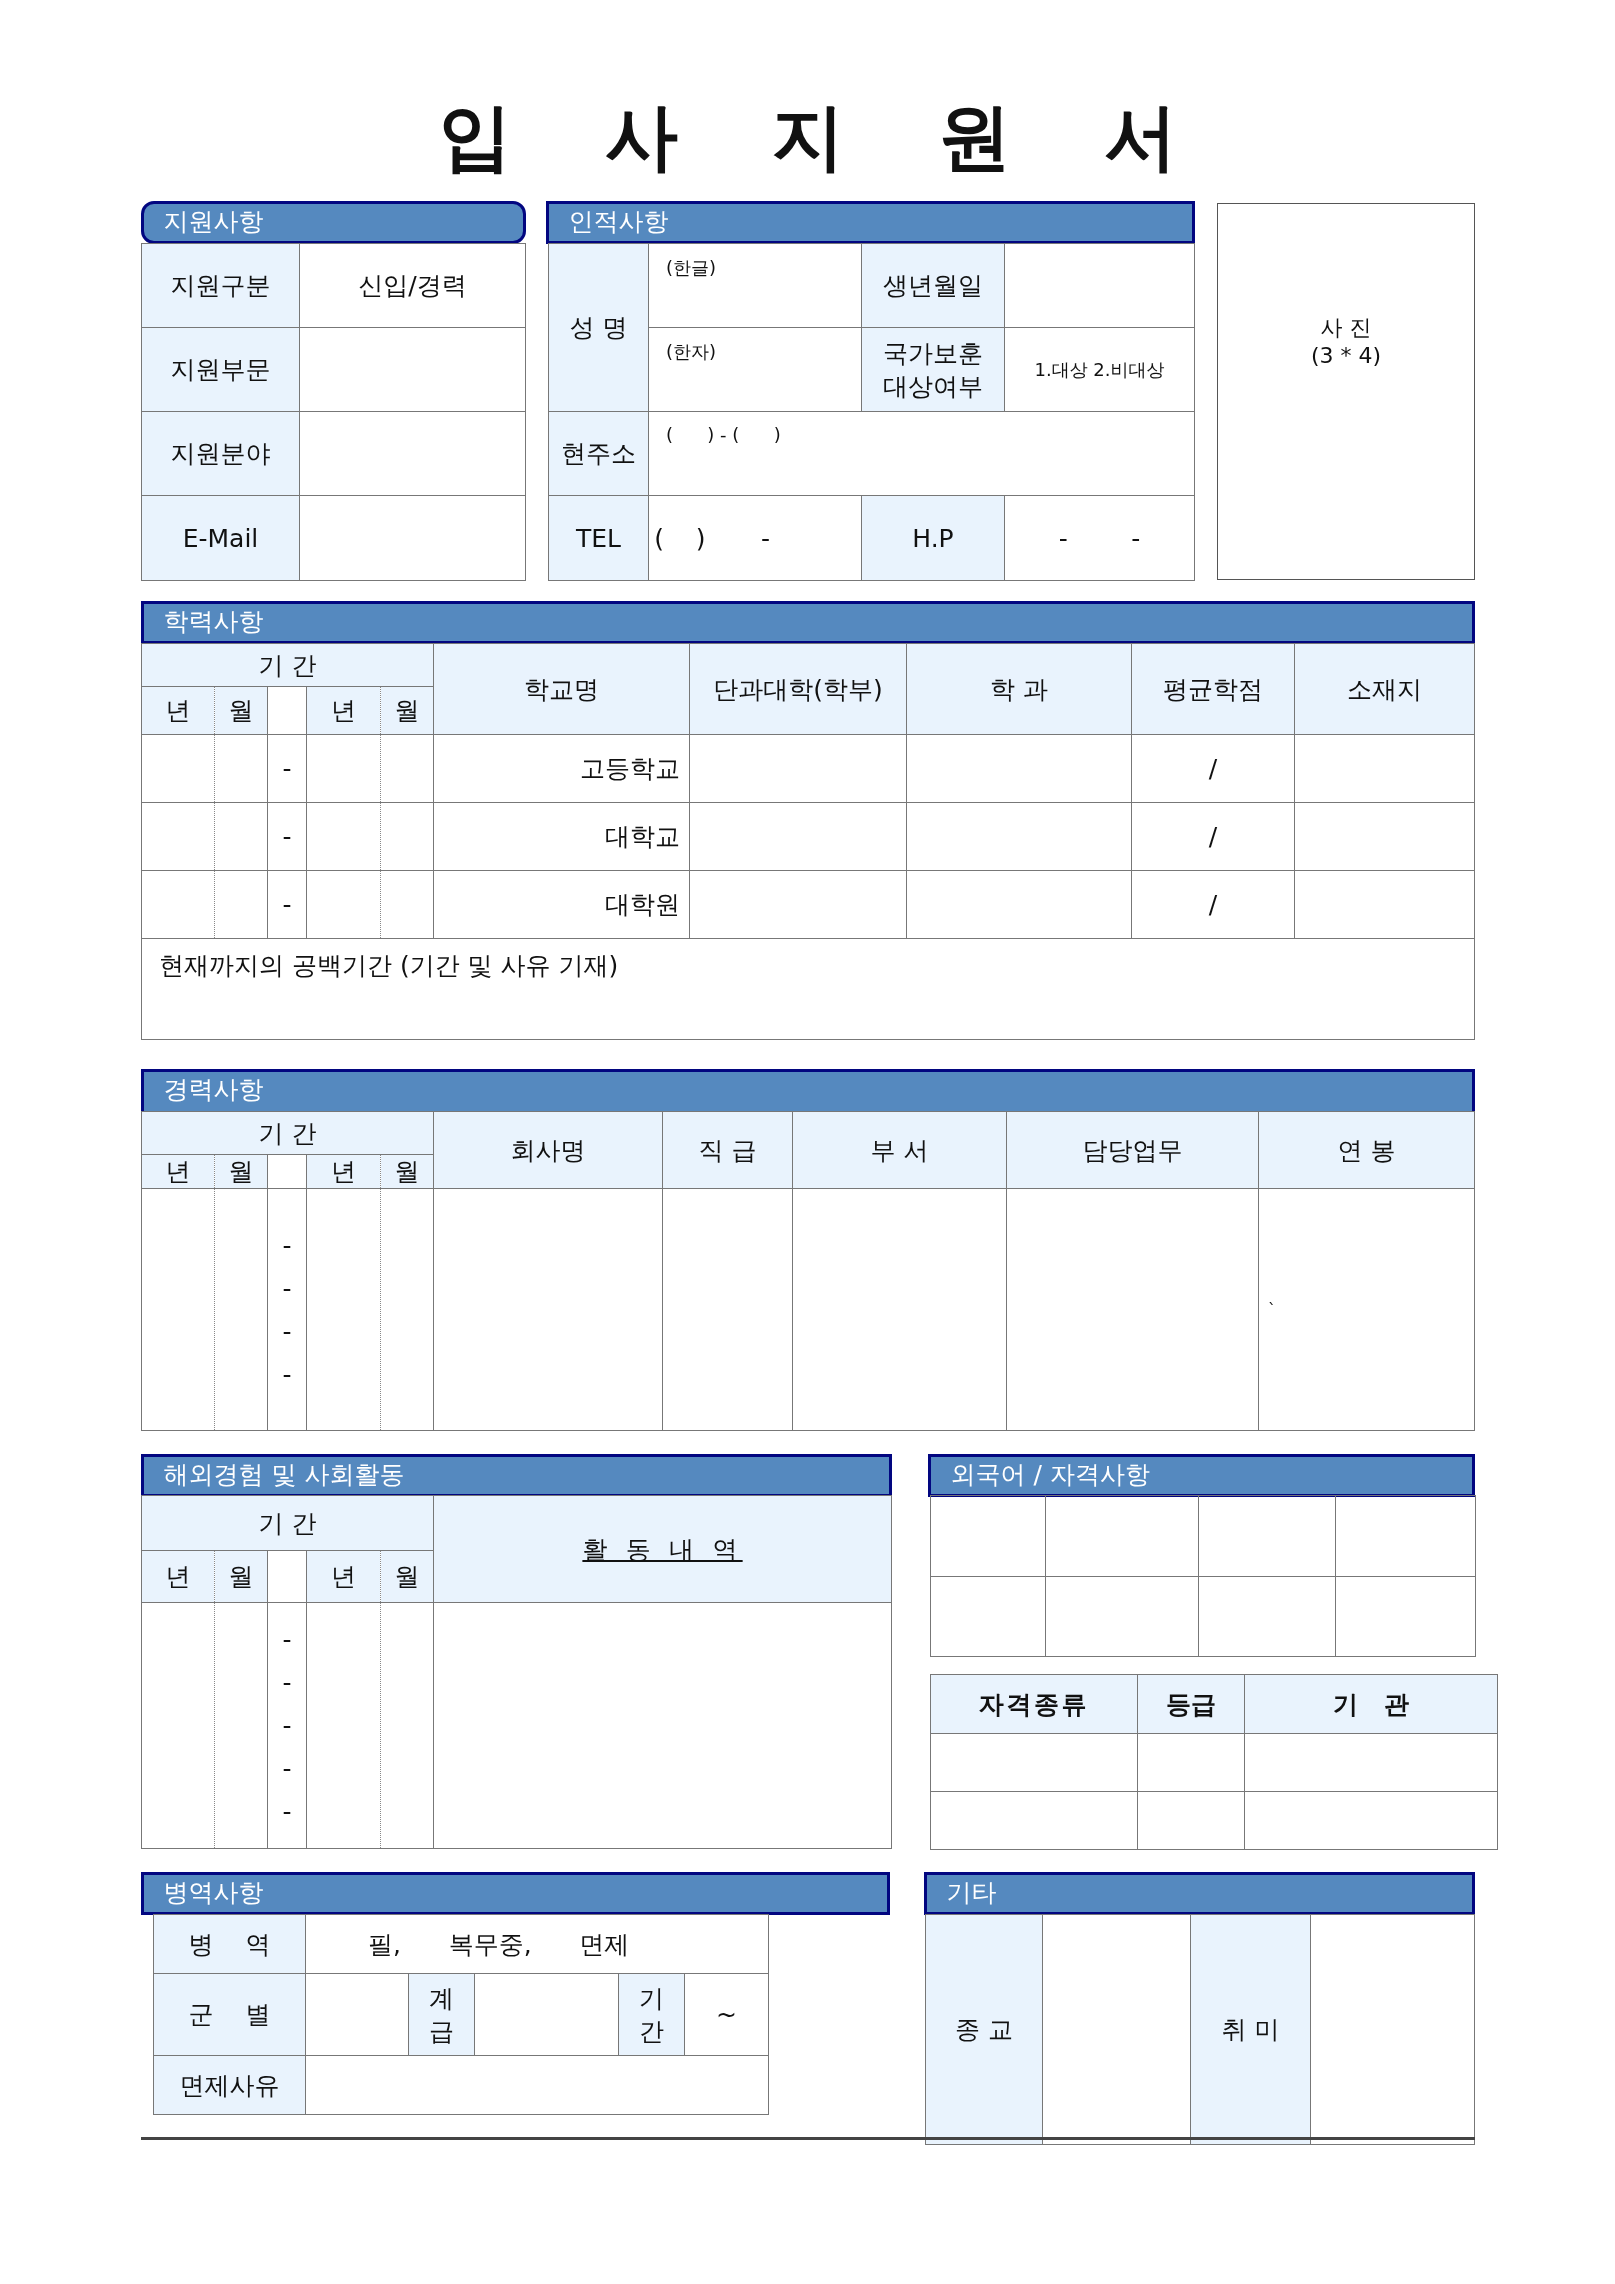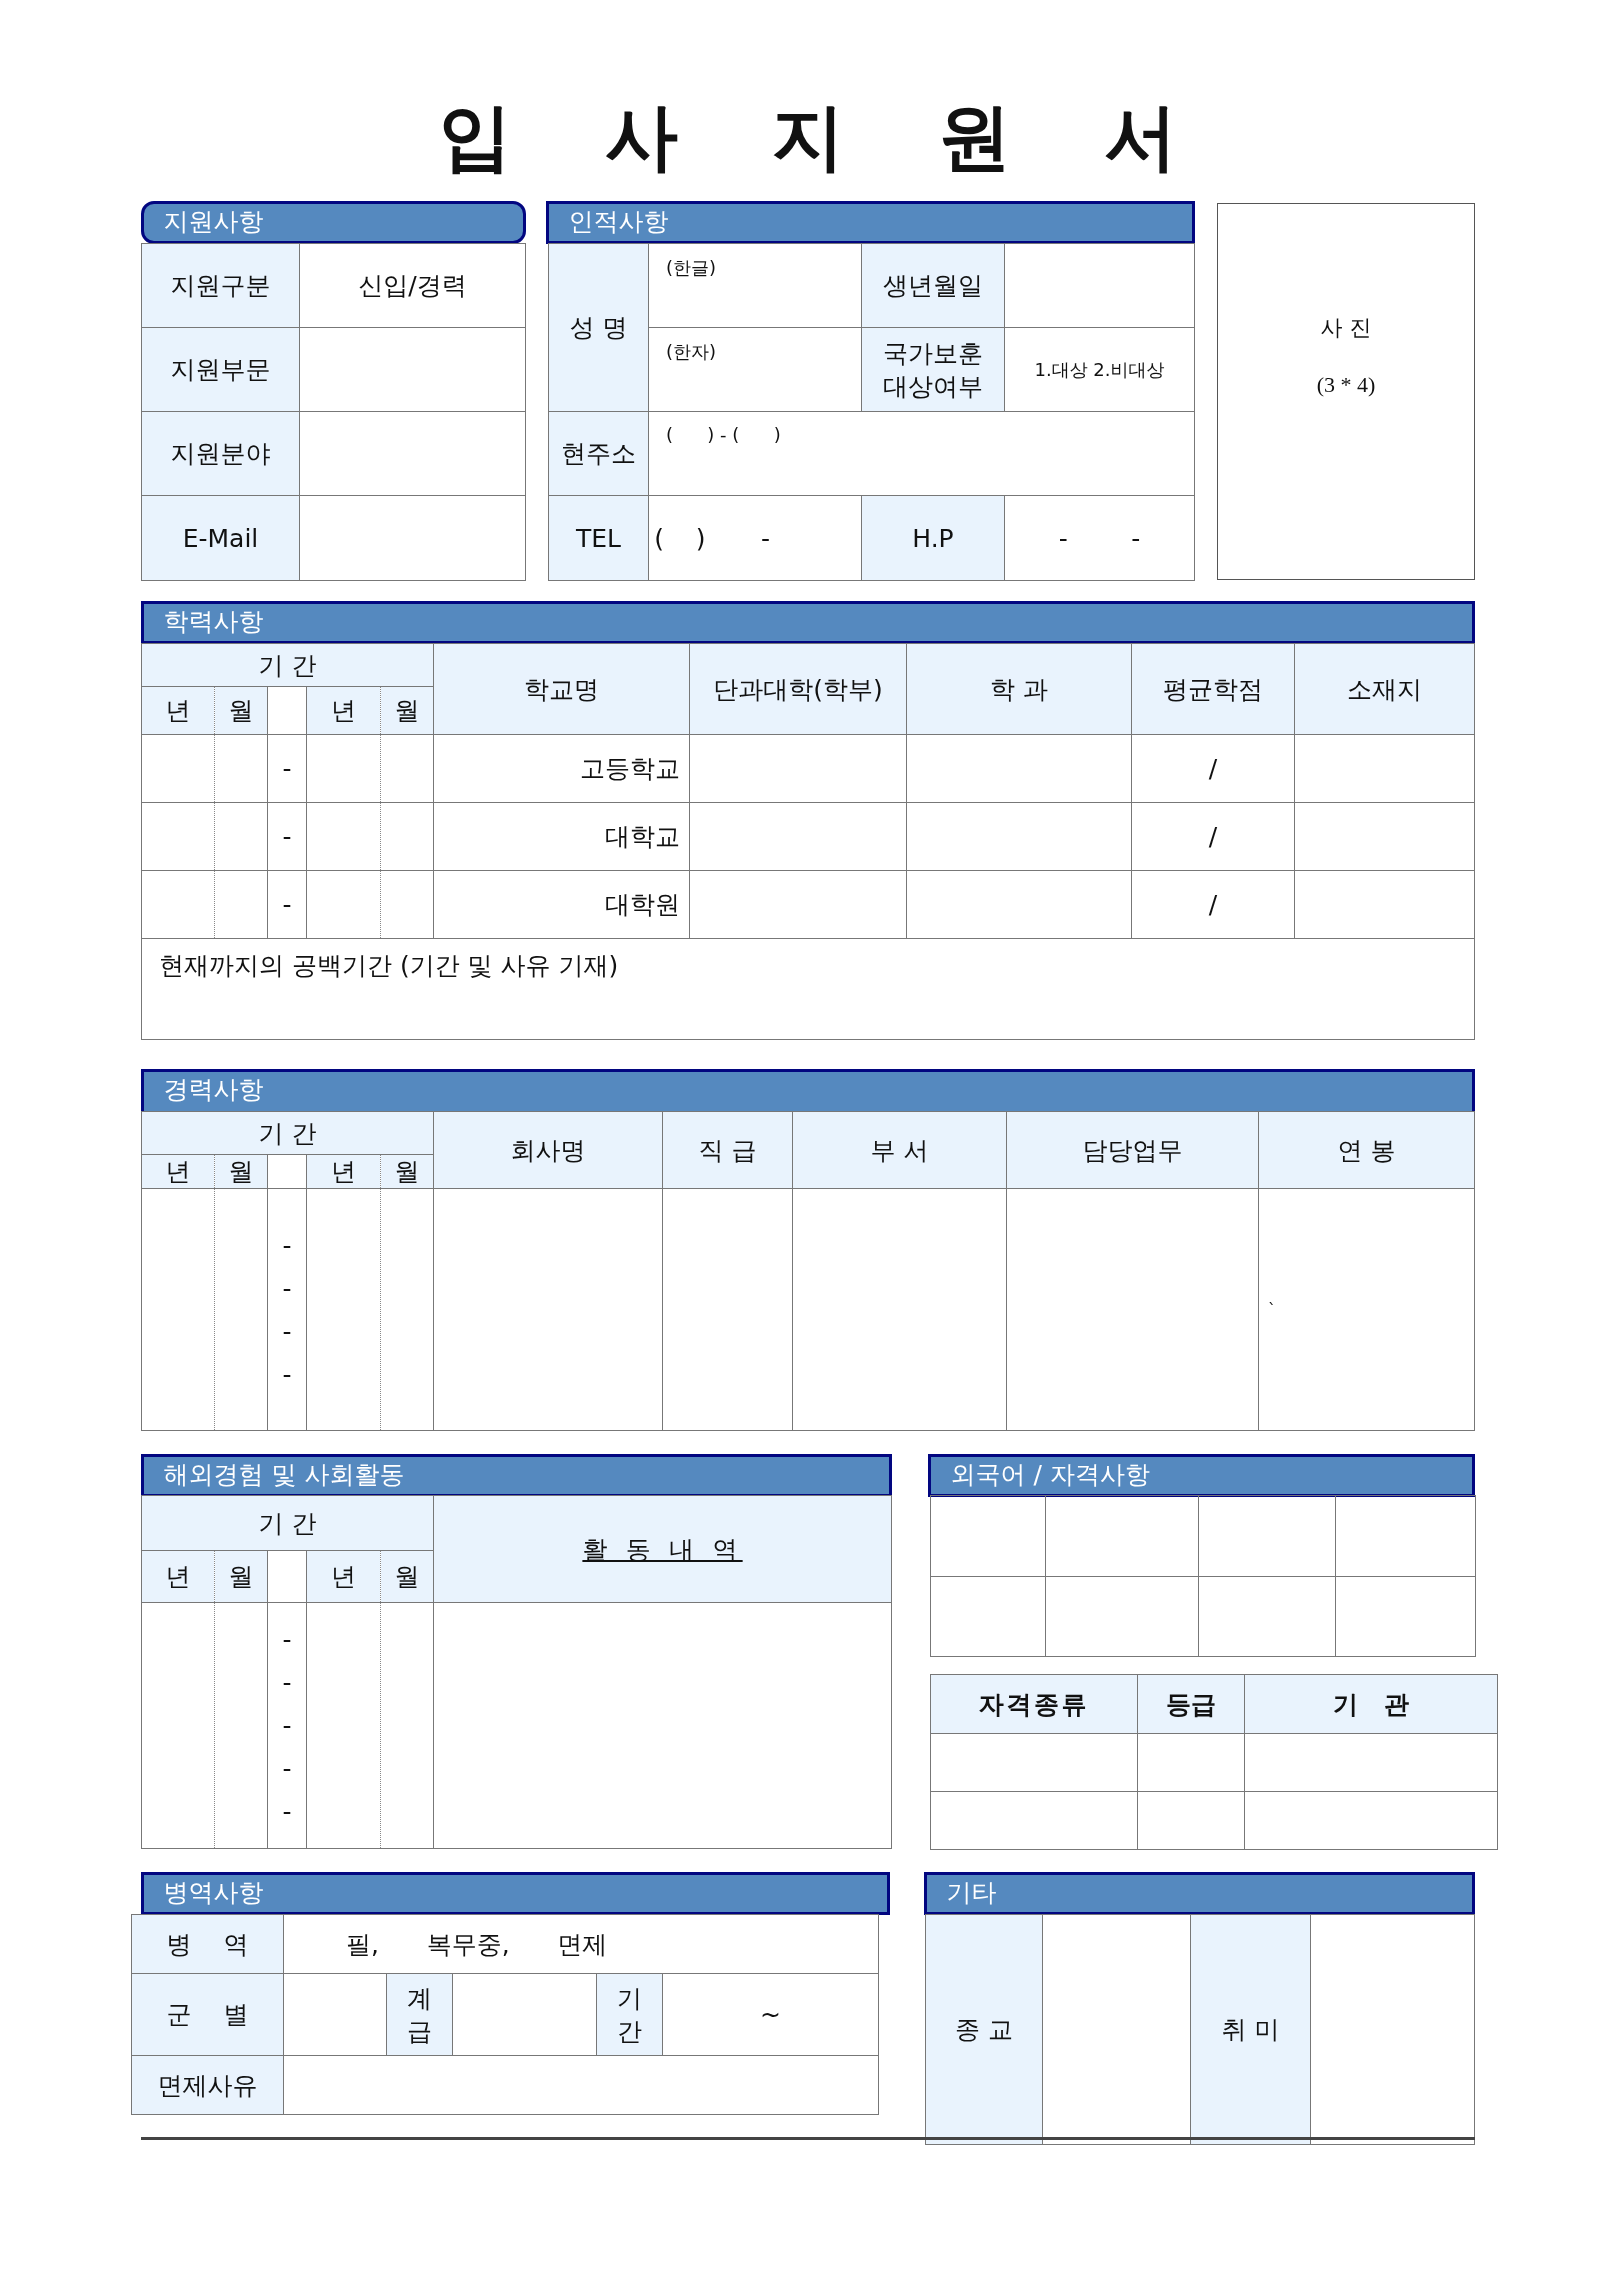--- a/index.html
+++ b/index.html
@@ -88,21 +88,21 @@
     <td class="lbl">TEL</td>
     <td style="text-align:left; padding-left:5.2px; white-space:pre;">(    )       -</td>
     <td class="lbl">H.P</td>
     <td style="white-space:pre;">-        -</td>
   </tr>
 </tbody>
   </table>
 
 <div class="abs photo" style="left:1217px; top:203px; width:258px; height:377px;">
   <div style="margin-top:109px;">사 진</div>
-  <div style="margin-top:29px;font-family:Liberation Serif, serif;">(3 * 4)</div>
+  <div style="">(3 * 4)</div>
 </div>
 
 <div class="abs sec-head" style="left:141px; top:601px; width:1334px; height:43px;">학력사항</div>
 <table class="form" style="left:141px; top:643px; width:1334px; height:395px;">
   <colgroup>
     <col style="width:73px">
       <col style="width:53px">
       <col style="width:39px">
       <col style="width:74px">
       <col style="width:53px">
@@ -302,21 +302,21 @@
   </tr>
   <tr style="height:58px">
     <td></td>
     <td></td>
     <td></td>
   </tr>
 </tbody>
   </table>
 
 <div class="abs sec-head" style="left:141px; top:1872px; width:749px; height:43px;">병역사항</div>
-<table class="form" style="left:131px; top:1914px; width:748px; height:199px;">
+<table class="form" style="left:153px; top:1914px; width:616px; height:199px;">
   <colgroup>
       <col style="width:152px">
       <col style="width:103px">
       <col style="width:66px">
       <col style="width:144px">
       <col style="width:66px">
       <col>
     </colgroup>
   <tbody>
       <tr style="height:59px">

